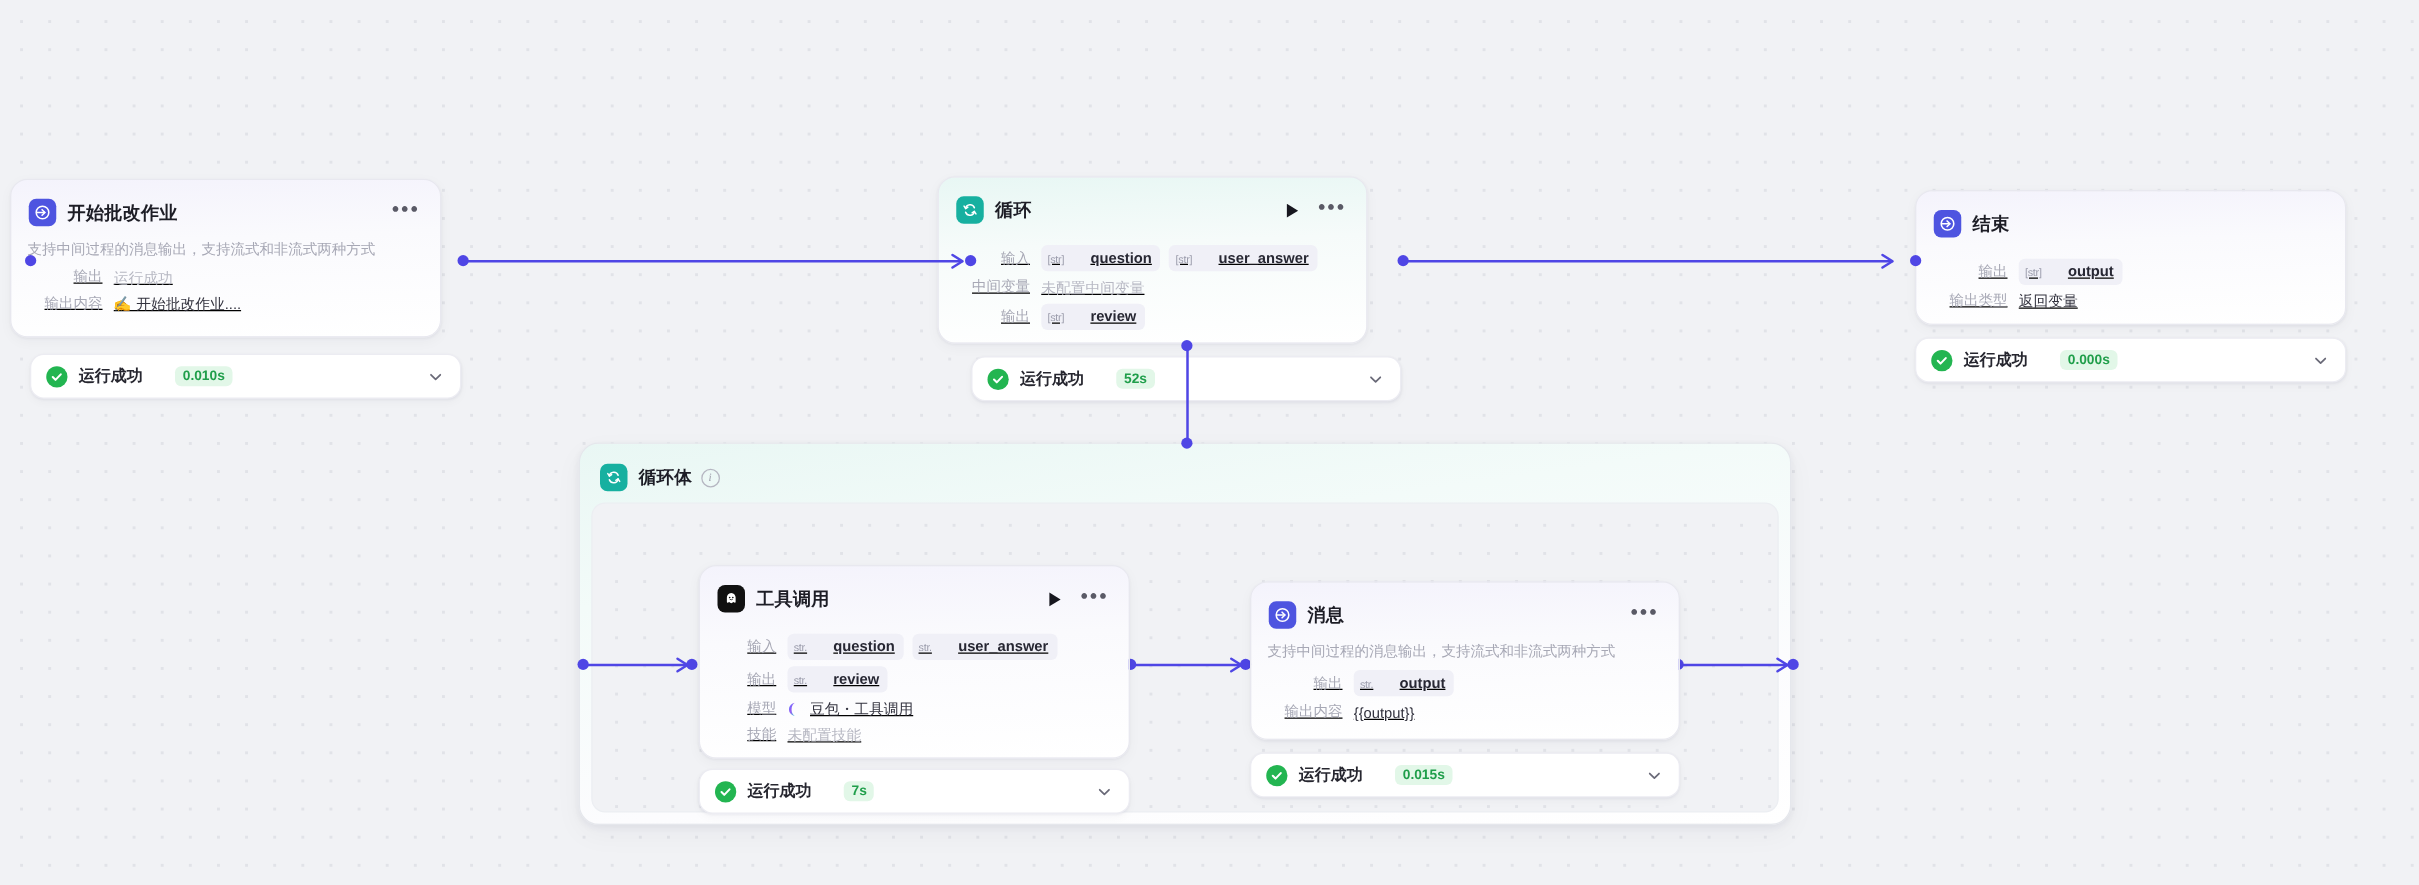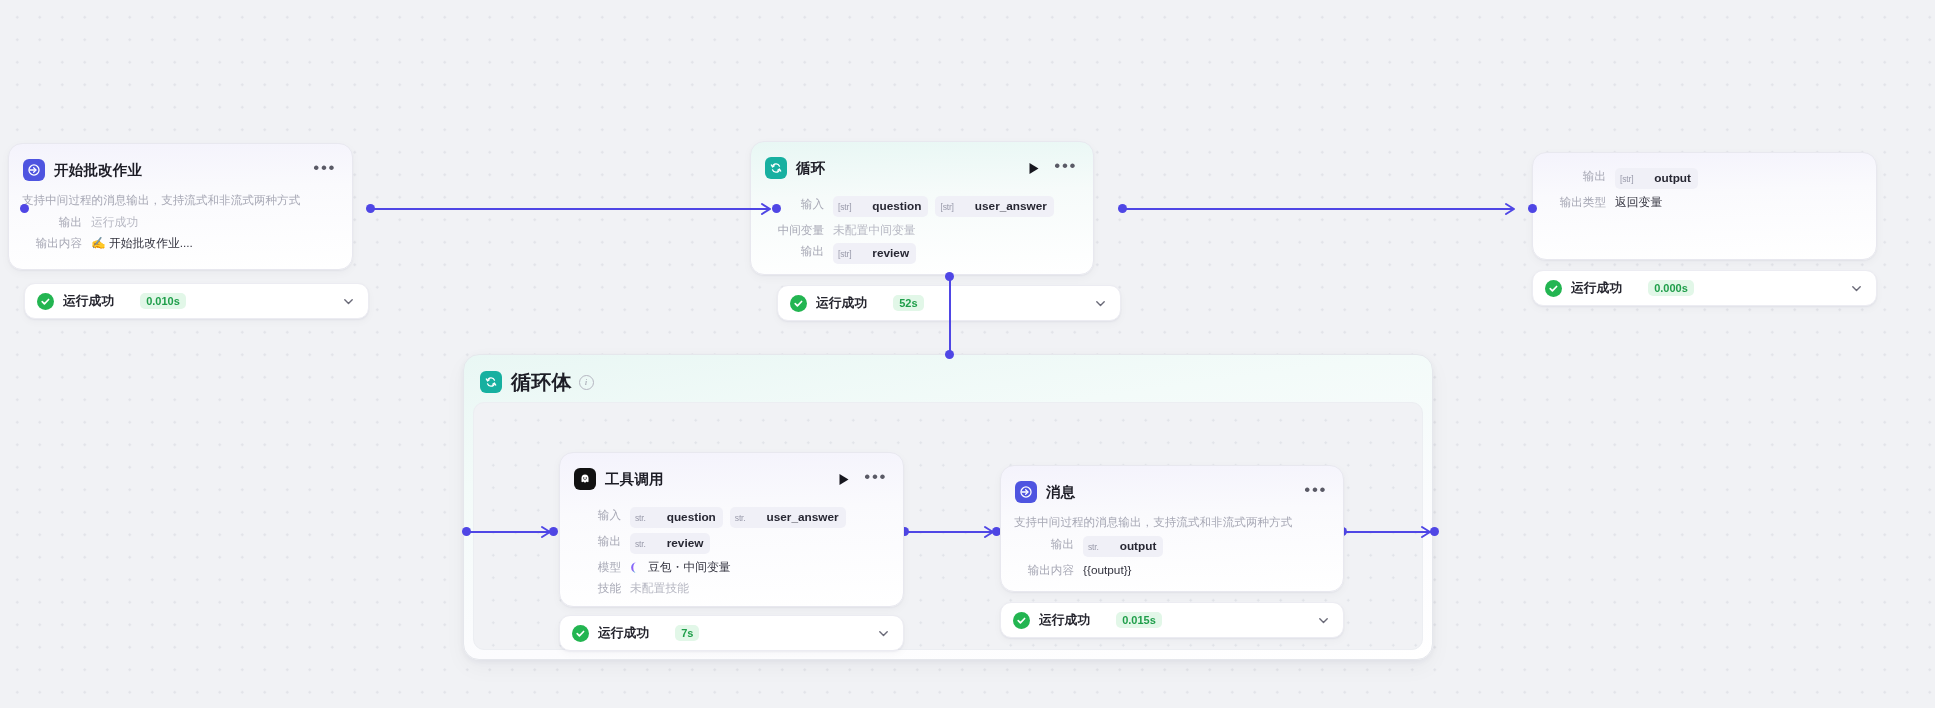--- a/index.html
+++ b/index.html
@@ -86,23 +86,24 @@
   .desc {
     font-size: 11.6px;
     color: #a7a8b5;
     line-height: 16px;
     margin-bottom: 6px;
     white-space: nowrap;
   }
 
   .kv {
     display: flex;
-    align-items: flex-start;
+    align-items: center;
     margin: 5px 0;
     line-height: 16px;
+    text-decoration: underline;
   }
   .kv-key {
     font-size: 11.6px;
     color: #a7a8b5;
     width: 60px;
     text-align: right;
     flex: 0 0 60px;
     margin-right: 9px;
     white-space: nowrap;
   }
@@ -183,21 +184,21 @@
     border: 1px solid #e5e7ec;
     border-radius: 16px;
     box-shadow: 0 2px 6px rgba(20,20,50,.05), 0 8px 22px rgba(20,20,50,.04);
   }
   #loop-body-head {
     display: flex;
     align-items: center;
     padding: 14px 0 0 16px;
     height: 26px;
   }
-  #loop-body-head .node-title { font-size: 20px; }
+  #loop-body-head .node-title { font-size: 14px; }
   .info-icon {
     margin-left: 7px;
     width: 13px; height: 13px;
     border: 1px solid #b5b6c1;
     border-radius: 50%;
     color: #9a9ba8;
     font-size: 9px;
     line-height: 13px;
     text-align: center;
     font-family: "Liberation Serif", serif;
@@ -370,20 +371,31 @@
     <span class="time-badge">52s</span>
     <span class="status-spacer"></span>
     <span class="chev">
       <svg width="13" height="13" viewBox="0 0 14 14">
           <path d="M3 5.2 L7 9.2 L11 5.2" fill="none" stroke="#6a6a78" stroke-width="1.5" stroke-linecap="round" stroke-linejoin="round"></path>
         </svg>
     </span>
   </div>
 
   <div class="node" id="node-end" style="left:1532px; top:152px; width:345px; height:108px;">
+    <div class="node-head">
+      <span class="node-icon icon-indigo">
+        <svg width="14" height="14" viewBox="0 0 20 20">
+          <circle cx="10" cy="10" r="7.2" fill="none" stroke="#ffffff" stroke-width="1.8"></circle>
+          <path d="M4 10 H12.5" stroke="#ffffff" stroke-width="1.8" stroke-linecap="round"></path>
+          <path d="M9.5 6.8 L12.8 10 L9.5 13.2" fill="none" stroke="#ffffff" stroke-width="1.8" stroke-linecap="round" stroke-linejoin="round"></path>
+        </svg>
+      </span>
+      <span class="node-title">结束</span>
+      <span class="head-spacer"></span>
+    </div>
     <div class="node-body" style="padding-top:10px;">
       <div class="kv">
         <span class="kv-key">输出</span>
         <span class="kv-val">
           <span class="chip">
             <span class="tag">[str]</span>
             <span>output</span>
           </span>
         </span>
       </div>
@@ -500,21 +512,21 @@
               <defs>
                 <linearGradient id="dbg" x1="0" y1="0" x2="1" y2="1">
                   <stop offset="0%" stop-color="#4f7bff"></stop>
                   <stop offset="45%" stop-color="#9b5cf6"></stop>
                   <stop offset="100%" stop-color="#2bd4c6"></stop>
                 </linearGradient>
               </defs>
               <path d="M8 1.4 A6.6 6.6 0 1 0 8 14.6 A4 6.6 0 0 1 8 1.4 Z" fill="url(#dbg)"></path>
             </svg>
           </span>
-          <span style="margin-left:-2px;">豆包・中间变量</span>
+          <span style="margin-left:-2px;">豆包・工具调用</span>
         </span>
       </div>
       <div class="kv">
         <span class="kv-key w48">技能</span>
         <span class="kv-val muted">未配置技能</span>
       </div>
     </div>
   </div>
   <div class="status" style="left:559px; top:615px; width:345px; height:36px; z-index:8;">
     <span class="check">

